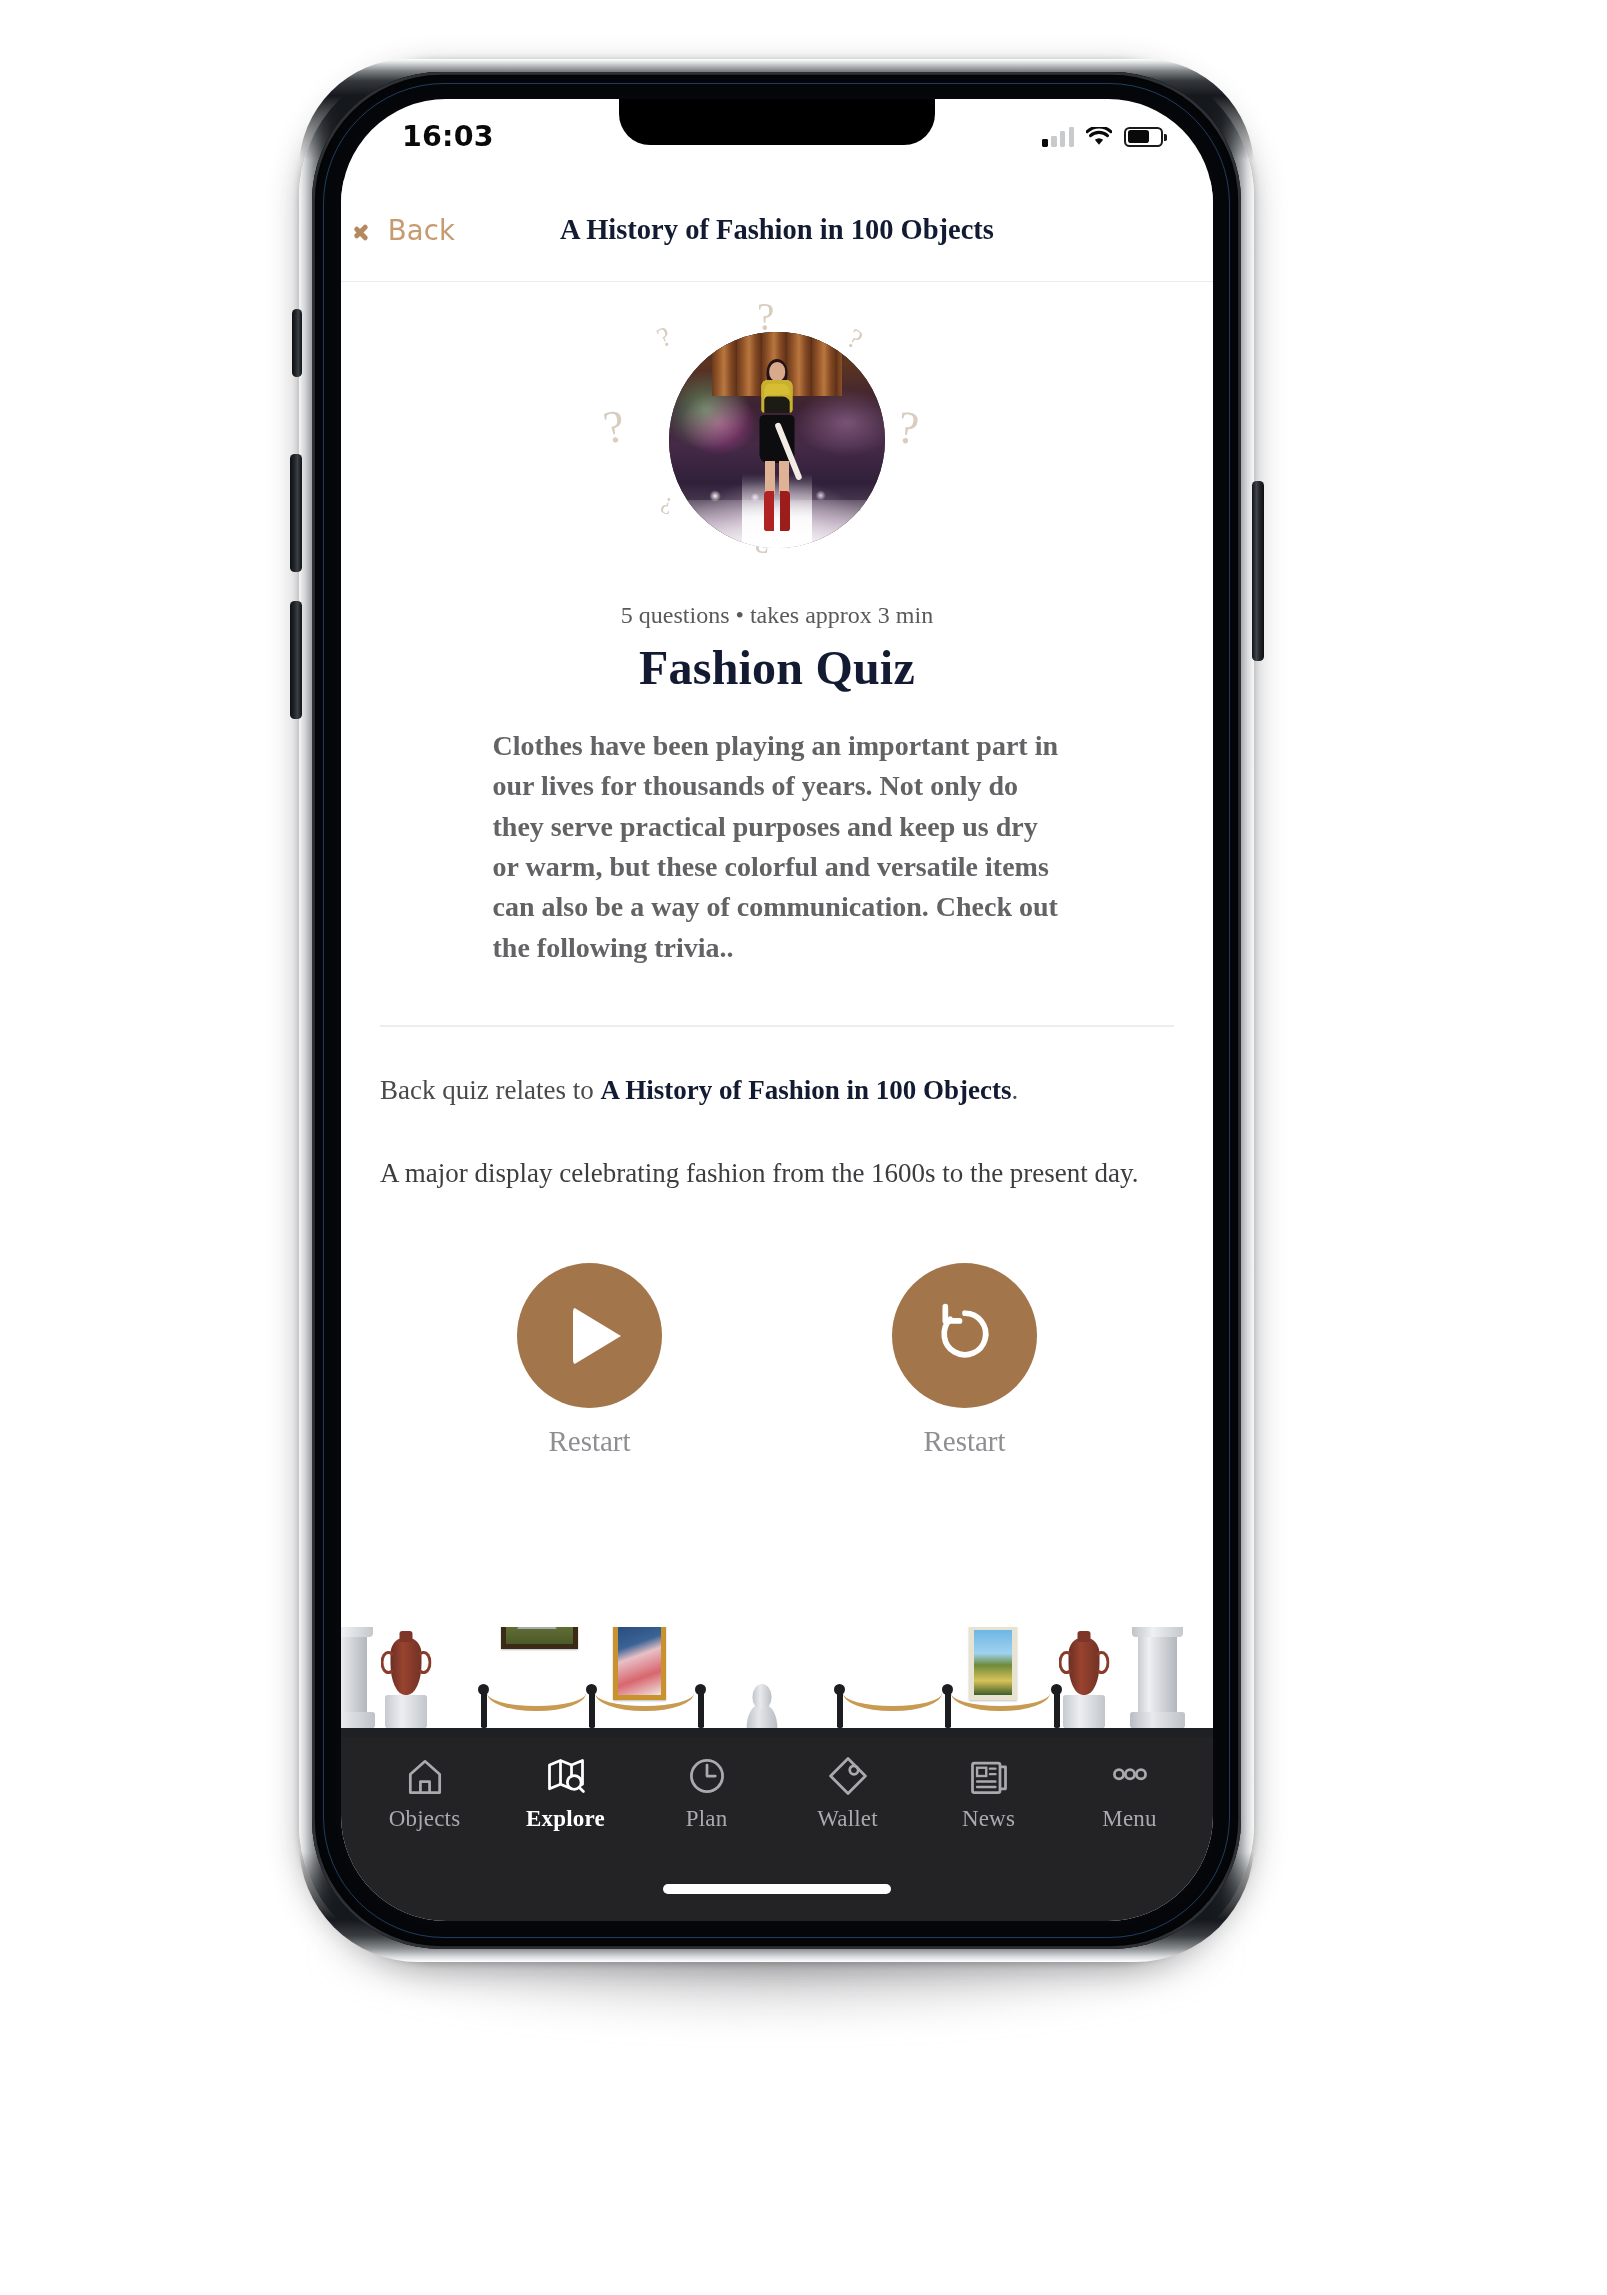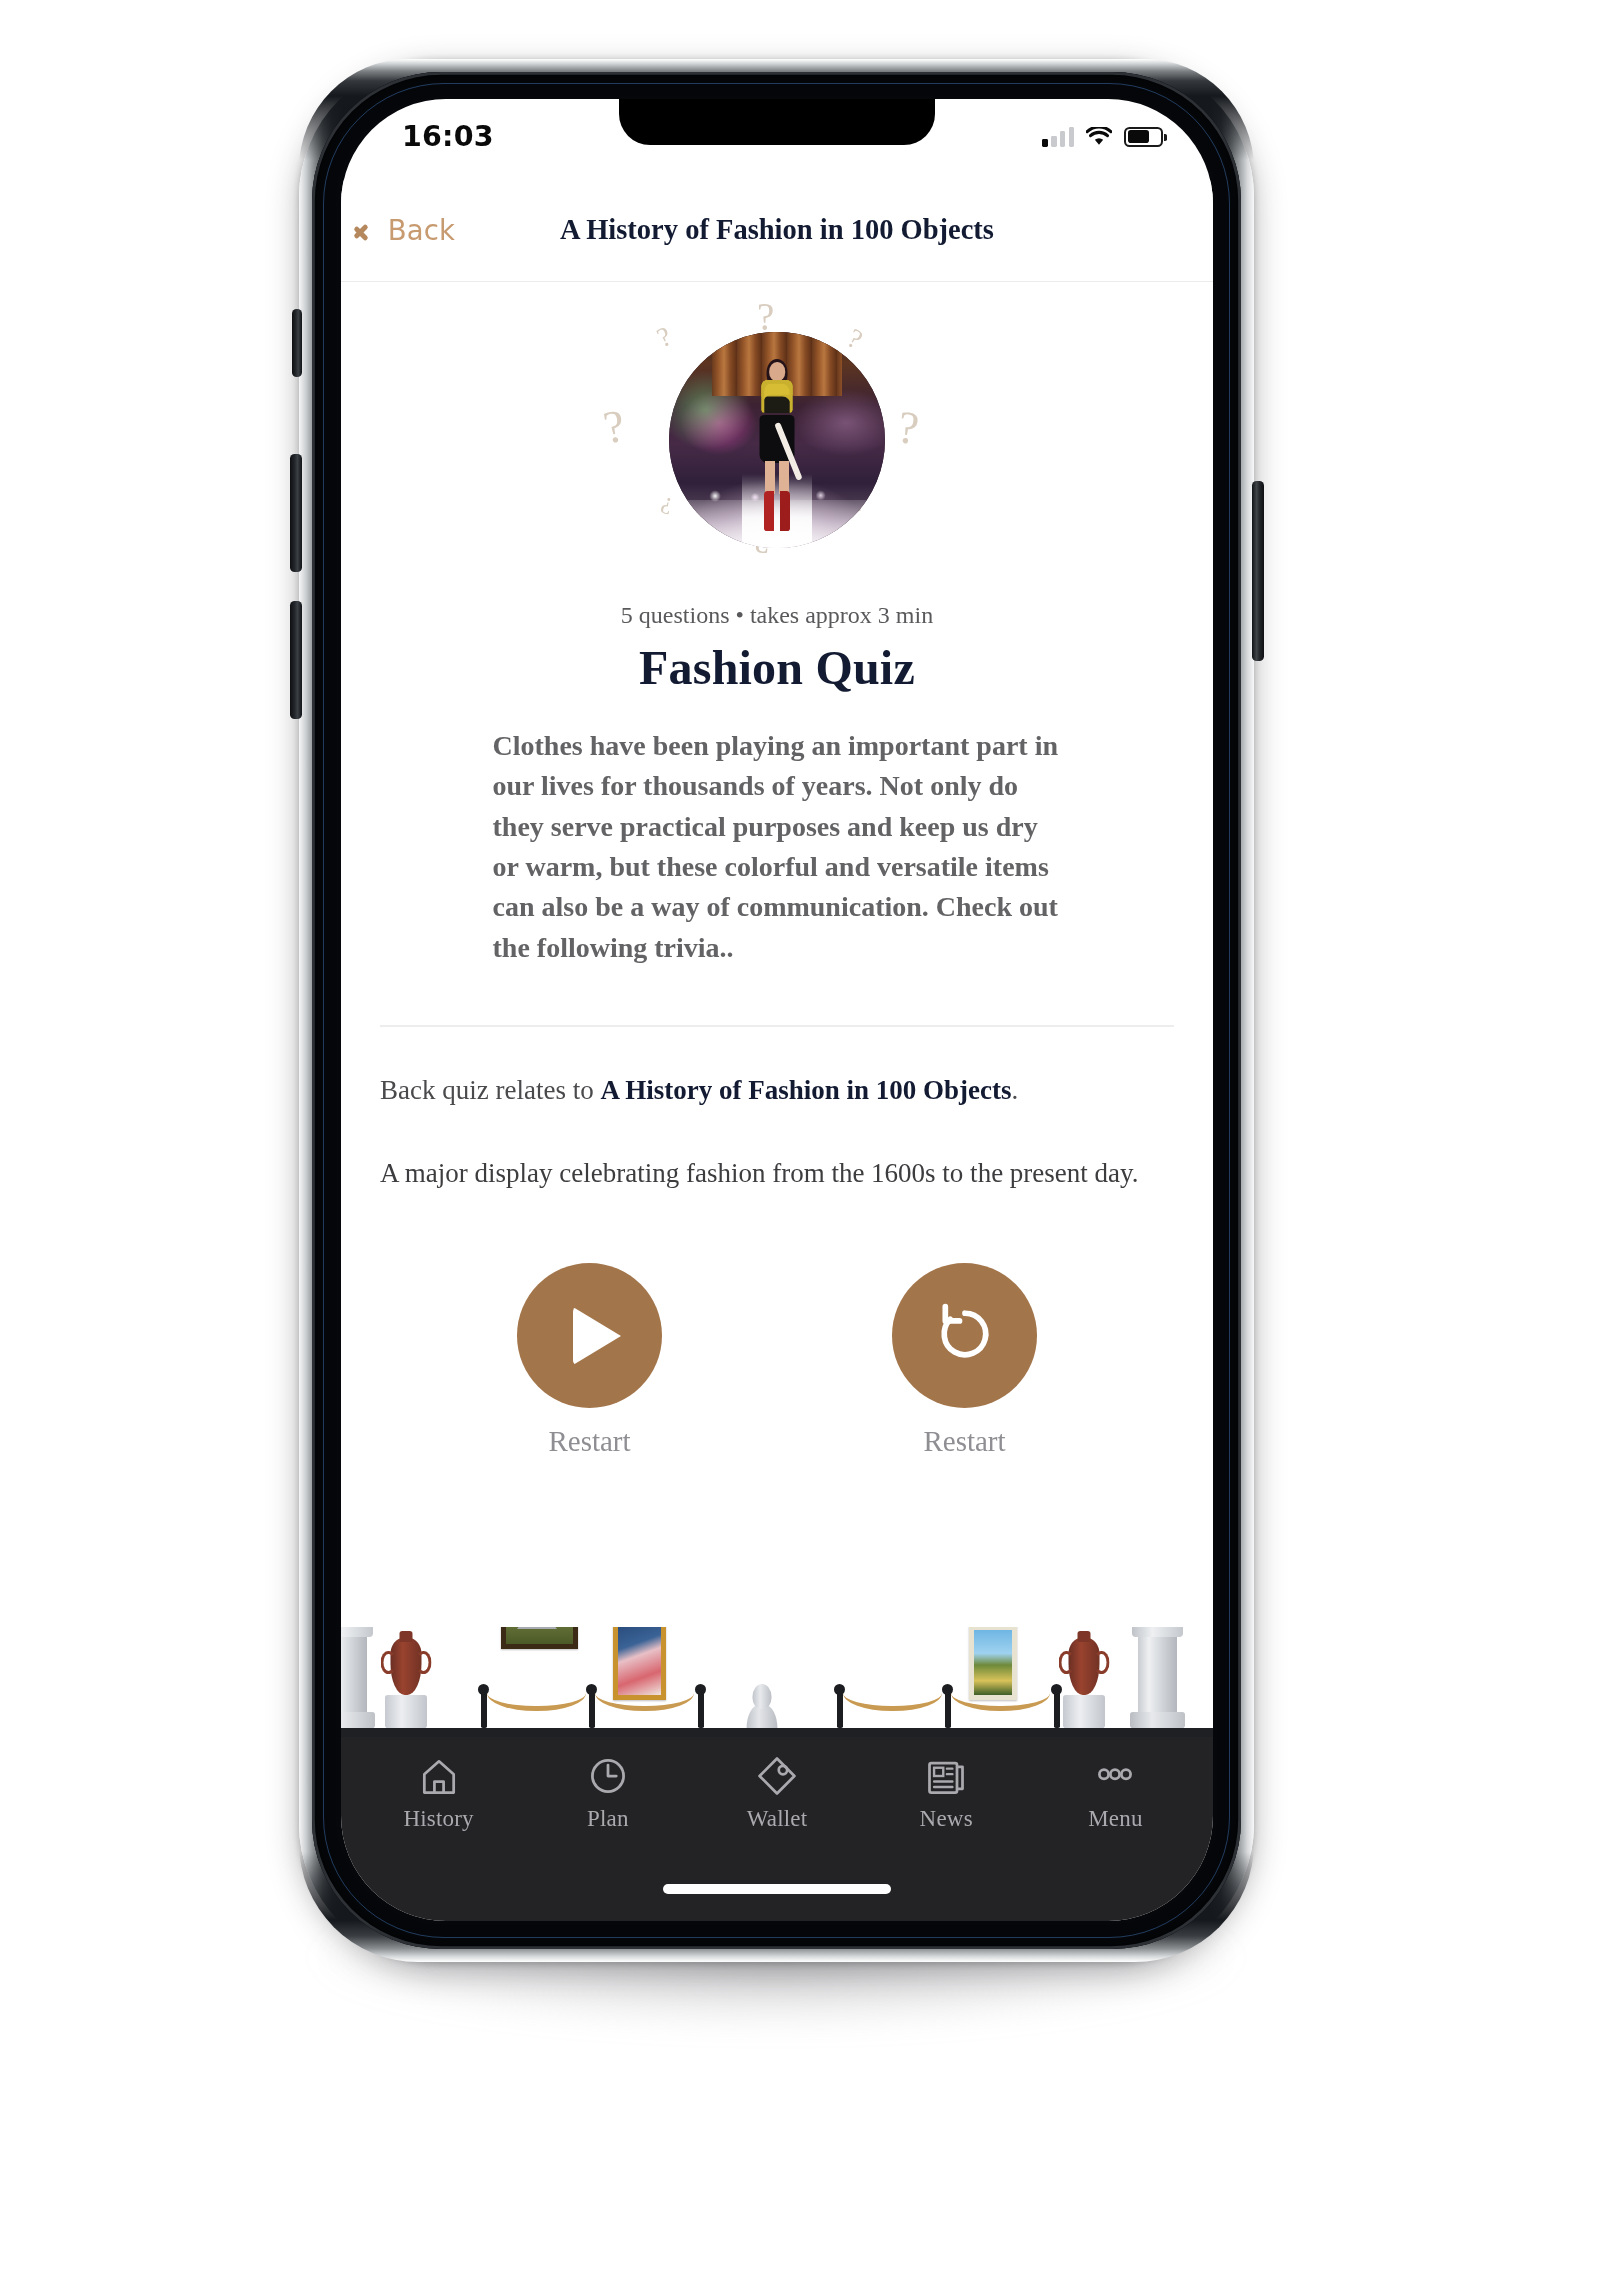--- a/index.html
+++ b/index.html
@@ -766,23 +766,34 @@
 
     <div class="tabbar">
 
       <div class="tab">
         <span class="tab-icon">
           <svg viewBox="0 0 48 48" width="44" height="44">
             <path d="M8 22 L24 8 L40 22 L40 42 L8 42 Z" stroke="#a9a9ae" stroke-width="3" fill="none" stroke-linejoin="round"></path>
             <path d="M19 42 L19 30 L29 30 L29 42" stroke="#a9a9ae" stroke-width="3" fill="none" stroke-linejoin="round"></path>
           </svg>
         </span>
-        <span class="tab-label">History</span>
-      </div>
-
+        <span class="tab-label">Objects</span>
+      </div>
+
+      <div class="tab active">
+        <span class="tab-icon">
+          <svg viewBox="0 0 48 48" width="44" height="44">
+            <path d="M6 12 L18 7 L30 12 L42 7 L42 33 L30 38 L18 33 L6 38 Z" stroke="#ffffff" stroke-width="3" fill="none" stroke-linejoin="round"></path>
+            <path d="M18 7 L18 33 M30 12 L30 38" stroke="#ffffff" stroke-width="3" fill="none"></path>
+            <circle cx="33" cy="31" r="7.5" stroke="#ffffff" stroke-width="3" fill="#232326"></circle>
+            <path d="M38.5 36.5 L43 41" stroke="#ffffff" stroke-width="3" stroke-linecap="round"></path>
+          </svg>
+        </span>
+        <span class="tab-label">Explore</span>
+      </div>
 
       <div class="tab">
         <span class="tab-icon">
           <svg viewBox="0 0 48 48" width="44" height="44">
             <circle cx="24" cy="24" r="17" stroke="#a9a9ae" stroke-width="3" fill="none"></circle>
             <path d="M24 12 L24 24 L33 24" stroke="#a9a9ae" stroke-width="3" fill="none" stroke-linecap="round" stroke-linejoin="round"></path>
           </svg>
         </span>
         <span class="tab-label">Plan</span>
       </div>

